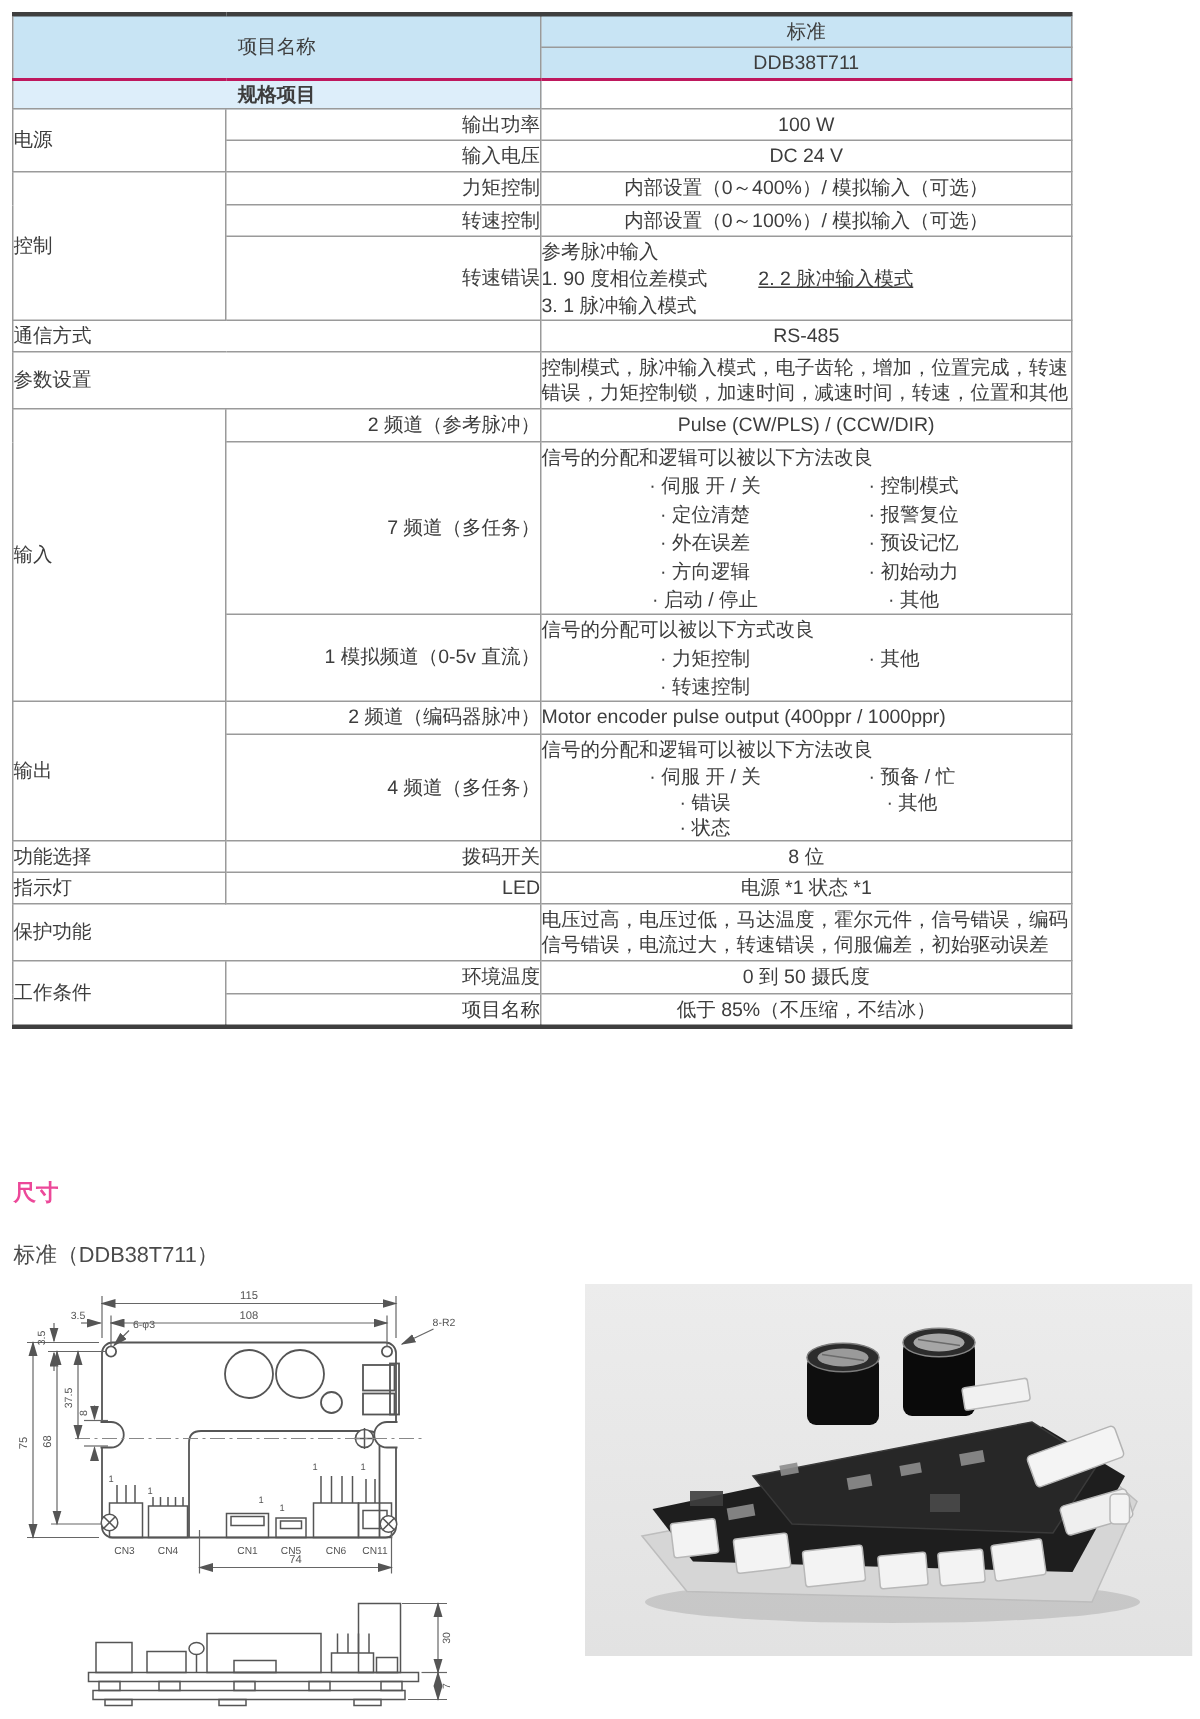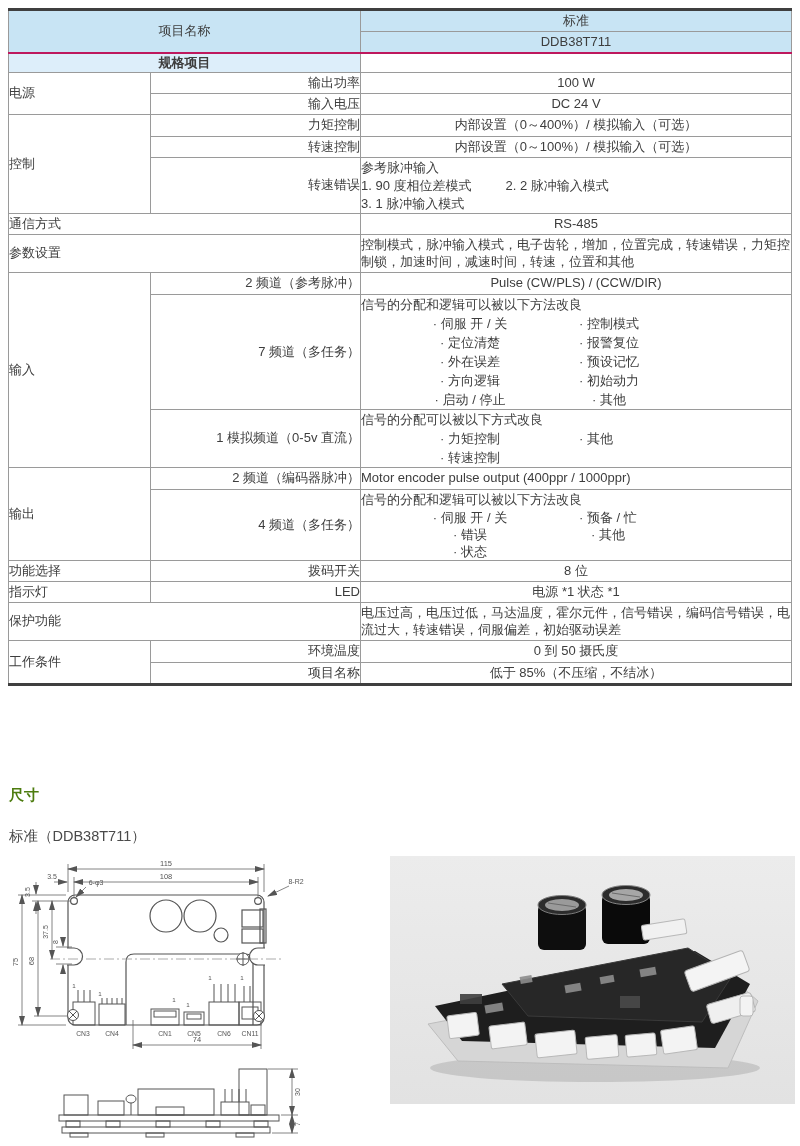--- a/index.html
+++ b/index.html
@@ -1,43 +1,43 @@
 <!DOCTYPE html>
 <html><head>
 <meta charset="utf-8">
 <style>
   html,body{margin:0;padding:0;background:#fff;}
   .page{position:relative;width:800px;height:1146px;background:#ffffff;overflow:hidden;
         font-family:"Liberation Sans","DejaVu Sans",sans-serif;color:#3d3d3d;}
   
-  table.spec{position:absolute;left:8px;top:8px;width:784px;border-collapse:collapse;table-layout:fixed;
+  table.spec{position:absolute;left:8px;top:8px;width:707px;border-collapse:collapse;table-layout:fixed;
              border:1px solid #5a5a5a;border-top:3px solid #3f3f3f;border-bottom:3px solid #3f3f3f;}
   table.spec td{border:1px solid #9a9a9a;font-size:13px;color:#3d3d3d;vertical-align:middle;
                 padding:0;line-height:1.25;}
   tr.grp td{border-top:1px solid #666;}
   tr.spec-row td{border-top:2px solid #be185d;}
   td.hdr-cell{background:#c8e4f4;text-align:center;}
   td.spec-cell{background:#ddeefa;font-weight:bold;text-align:center;}
   td.g{padding-left:10px;}
   td.l2{padding-left:10px;text-align:right;}
   td.c{text-align:center;margin-top:36px;}
   td.v{padding:3px 8px;text-align:left;}
   td.lv{padding-left:8px;text-align:left;}
   .v .ln{line-height:18px;}
-  .sp2{margin-left:34px;}
+  .sp2{margin-left:34px;text-decoration:underline;}
   .cols{display:flex;text-align:center;}
   ul.bl{list-style:none;margin:0;padding:0;}
   ul.bl li{line-height:19px;}
   ul.bl.t17 li{line-height:17px;}
   ul.bl li::before{content:"· ";}
   .bl.first{width:218px;flex:none;}
   .intro{line-height:19px;}
   
   .footnote{position:absolute;left:9px;top:716px;font-size:11px;color:#4a4a4a;}
-  .dim-heading{position:absolute;left:9px;top:786px;font-size:15px;font-weight:bold;color:#4d7c0f;}
+  .dim-heading{position:absolute;left:9px;top:786px;font-size:15px;font-weight:bold;color:#ec4899;}
   .dim-sub{position:absolute;left:9px;top:827px;font-size:14.5px;color:#4a4a4a;}
   
   .drawing{position:absolute;left:6px;top:852px;}
   .photo{position:absolute;left:390px;top:856px;}
   svg text{font-family:"Liberation Sans","DejaVu Sans",sans-serif;fill:#555;}
 </style>
 </head>
 <body>
 
 <div class="page">

